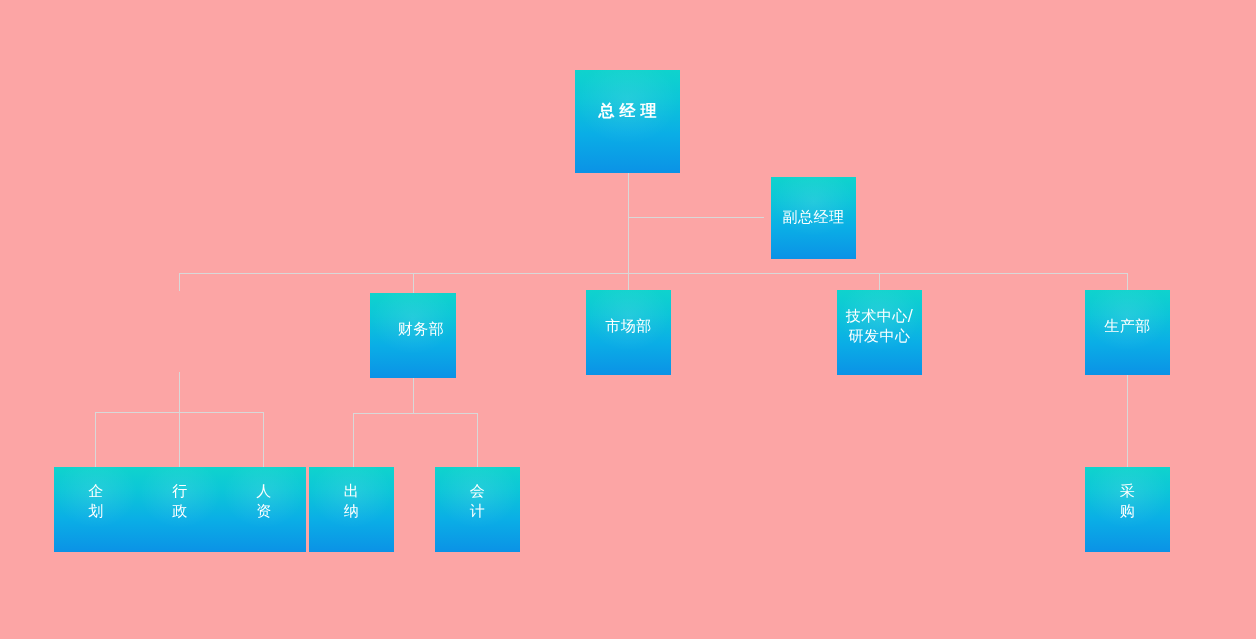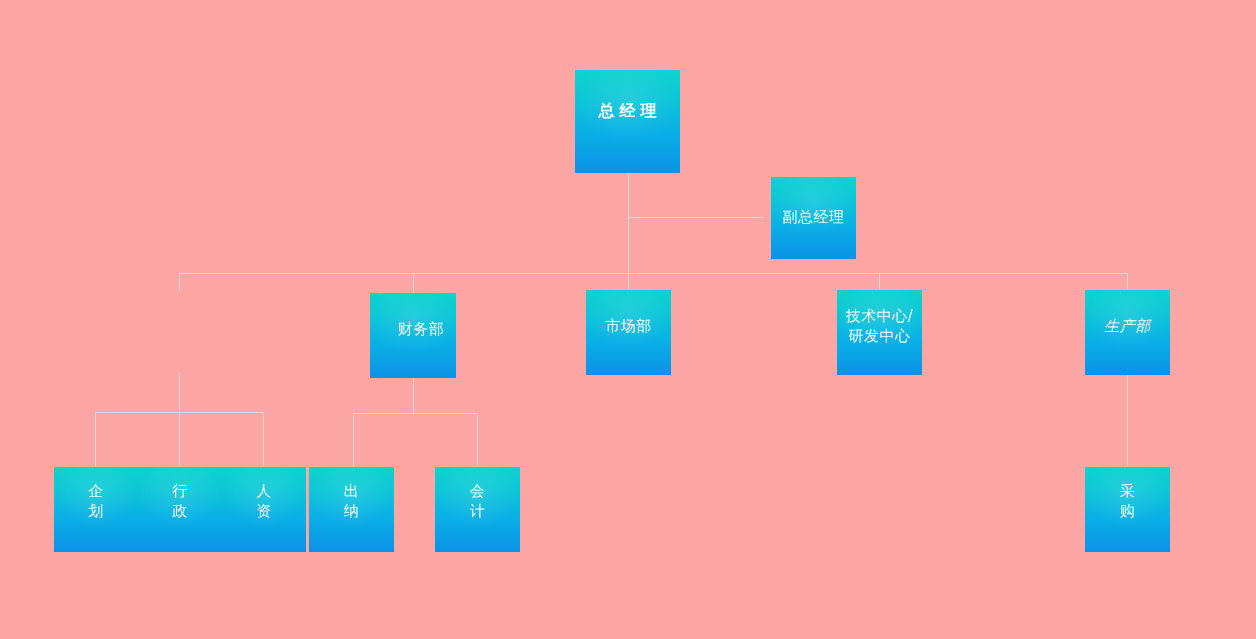--- a/index.html
+++ b/index.html
@@ -136,21 +136,21 @@
 
   <div class="node level2" style="left:586px; top:290px; width:85px; height:85px;">
     <span class="label-inner">市场部</span>
   </div>
 
   <div class="node level2" style="left:837px; top:290px; width:85px; height:85px;">
     <span class="label-inner">技术中心/
 研发中心</span>
   </div>
 
-  <div class="node level2" style="left:1085px; top:290px; width:85px; height:85px;font-style:italic;">
+  <div class="node level2" style="left:1085px; top:290px; width:85px; height:85px;">
     <span class="label-inner">生产部</span>
   </div>
 
   <div class="leaf-group" style="left:54px; top:467px; width:252px; height:85px;">
     <div class="node leaf" style="width:84px; height:85px;">
       <span class="label-inner">企
 划</span>
     </div>
     <div class="node leaf" style="width:84px; height:85px;">
       <span class="label-inner">行

